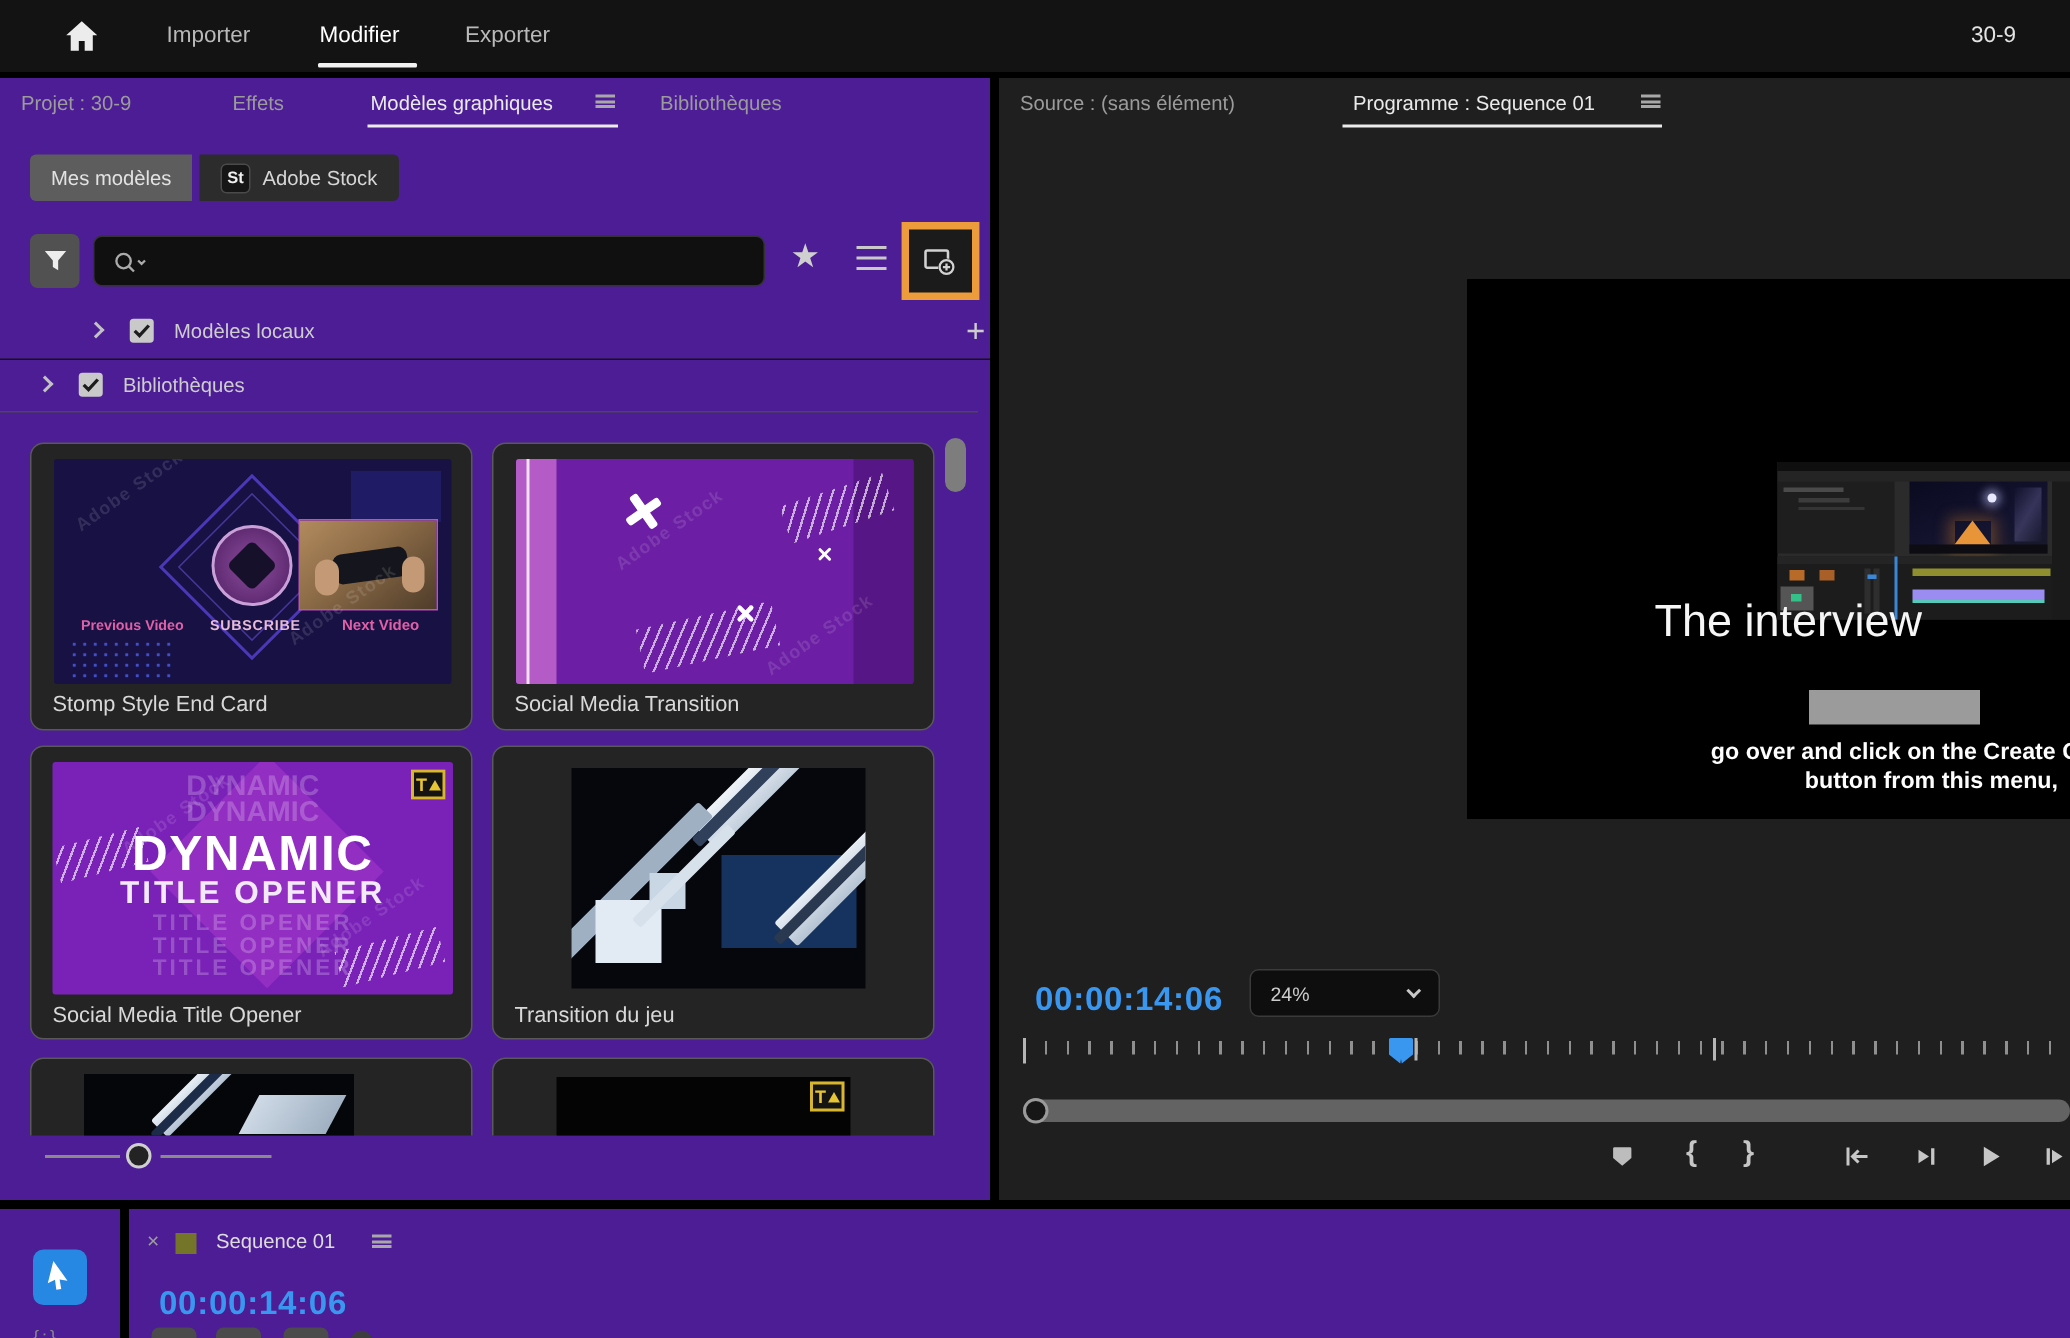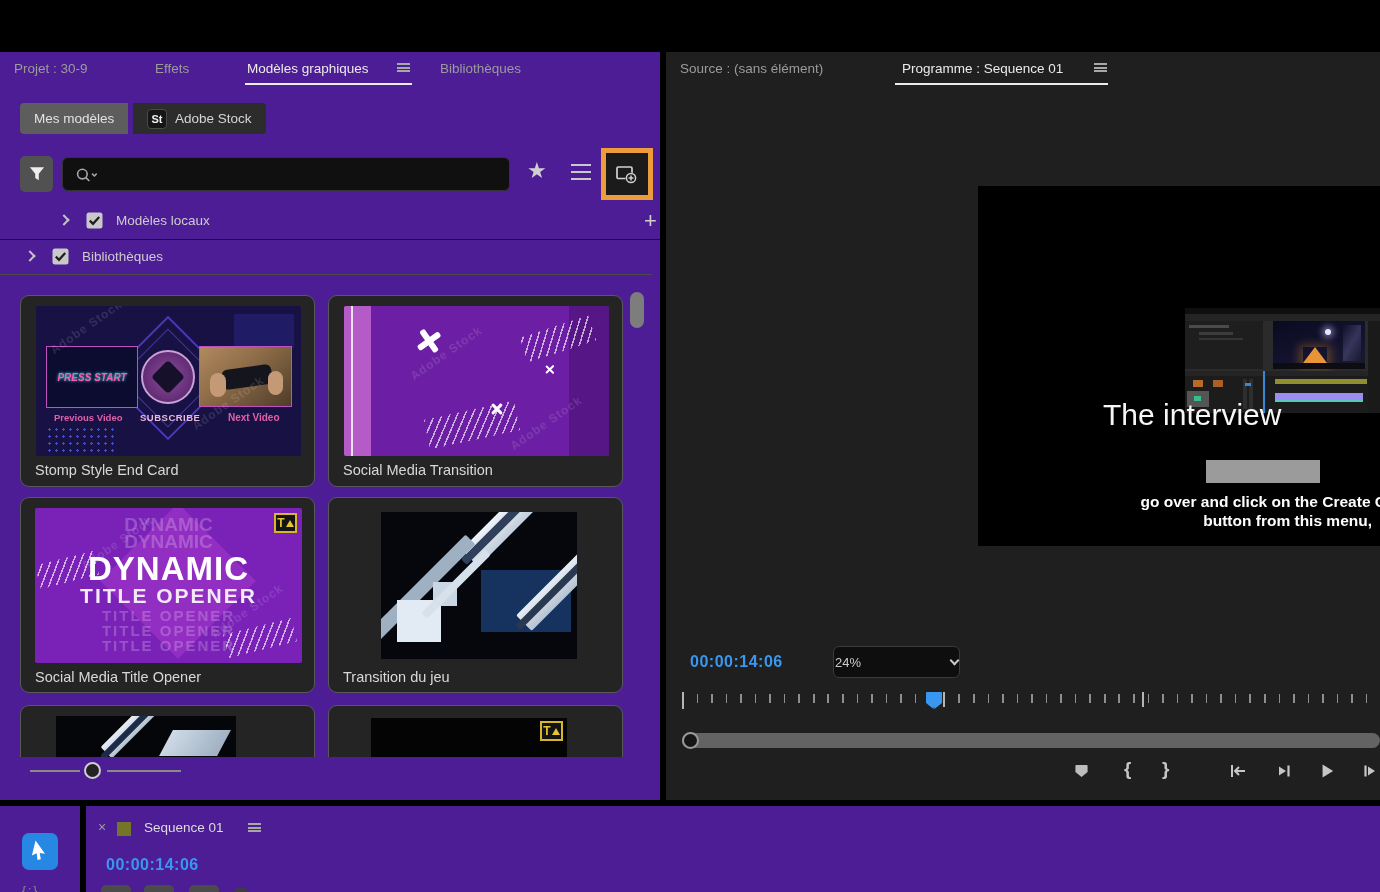--- a/index.html
+++ b/index.html
@@ -48,37 +48,49 @@
   .cross i { transform:translateX(-50%) rotate(45deg); }
   .cross b { transform:translateX(-50%) rotate(-45deg); }
   .squiggle { position:absolute; background:repeating-linear-gradient(-55deg, rgba(255,255,255,.85) 0 1.5px, transparent 1.5px 7px); opacity:.75; }
   .ta-badge { position:absolute; width:23px; height:20px; background:#141414; border:2px solid #d8b62c;
     color:#e6c433; font-size:12px; font-weight:700; display:flex; align-items:center; justify-content:center; gap:1px; }
   .ta-badge::after { content:""; width:0; height:0; border-left:4px solid transparent; border-right:4px solid transparent; border-bottom:7px solid #e6c433; }
   .diamond { position:absolute; border:2px solid #5a3fd0; transform:rotate(45deg); }
   .bar3d { position:absolute; transform:rotate(-45deg); border-radius:2px; }
 
   
-  .timecode { font-size:16px; font-weight:700; color:#3a97f0; letter-spacing:.5px; }
-  .dropdown { background:#0e0e0e; border:1px solid #3a3a3a; border-radius:6px; display:flex; align-items:center; justify-content:space-between; padding:0 1px; }
+  .timecode { font-size:22px; font-weight:700; color:#3a97f0; letter-spacing:.5px; }
+  .dropdown { background:#0e0e0e; border:1px solid #3a3a3a; border-radius:6px; display:flex; align-items:center; justify-content:space-between; padding:0 13px; }
   .dropdown span { font-size:13px; color:#cccccc; }
   .ruler-ticks { background:repeating-linear-gradient(to right, #8f8f8f 0 1.6px, transparent 1.6px 14.55px); }
   .tick-tall { position:absolute; width:2px; background:#b5b5b5; }
   .transport svg { display:block; }
   .brace { font-size:19px; color:#c6c6c6; font-weight:700; }
 
   
   .tool-btn { background:#2788e3; border-radius:7px; display:flex; align-items:center; justify-content:center; }
   .mini-btn { position:absolute; background:#4b4b4b; border-radius:5px 5px 0 0; width:30px; height:8px; }
 </style>
 </head>
 <body>
 
 <div id="stage">
 
+  <div class="abs" id="topbar">
+    <div class="abs icon-btn" style="left:40px;top:11px;width:28px;height:26px;">
+      <svg width="23" height="22" viewBox="0 0 20 19">
+        <path d="M10 1 L19 9 H16.4 V18 H11.7 V12.4 H8.3 V18 H3.6 V9 H1 Z" fill="#ececec"></path>
+      </svg>
+    </div>
+    <div class="abs nav-item" style="left:111px;">Importer</div>
+    <div class="abs nav-item active" style="left:213px;">Modifier</div>
+    <div class="abs nav-underline" style="left:212px;top:42px;width:66px;"></div>
+    <div class="abs nav-item" style="left:310px;">Exporter</div>
+    <div class="abs" style="right:36px;top:15px;font-size:15px;color:#e3e3e3;">30-9</div>
+  </div>
 
   <div class="abs panel" style="left:0;top:52px;width:660px;height:748px;">
 
     <div class="abs tab-label" style="left:14px;top:9px;">Projet : 30-9</div>
     <div class="abs tab-label" style="left:155px;top:9px;">Effets</div>
     <div class="abs tab-label active" style="left:247px;top:9px;">Modèles graphiques</div>
     <div class="abs hamb" style="left:397px;top:11px;"></div>
     <div class="abs tab-underline" style="left:245px;top:31px;width:167px;"></div>
     <div class="abs tab-label" style="left:440px;top:9px;">Bibliothèques</div>
 
@@ -135,24 +147,20 @@
     </div>
     <div class="abs" style="left:0;top:222px;width:652px;height:1px;background:#4a4a4a;"></div>
 
     <div class="abs" style="left:0;top:232px;width:660px;height:473px;overflow:hidden;">
 
       <div class="card" style="left:20px;top:11px;height:192px;">
         <div class="thumb" style="left:15px;top:10px;width:265px;height:150px;background:#171144;border-radius:2px;">
           <div class="diamond" style="left:88px;top:28px;width:88px;height:88px;border-color:#4b38b8;"></div>
           <div class="diamond" style="left:97px;top:37px;width:70px;height:70px;border-width:1px;border-color:rgba(100,80,210,.6);"></div>
           <div class="abs" style="left:198px;top:8px;width:60px;height:34px;background:rgba(60,60,200,.25);"></div>
-          <div class="abs" style="left:10px;top:40px;width:92px;height:62px;background:#0c0c30;border:1px solid #c04fc0;
-               display:flex;align-items:center;justify-content:center;">
-            <span style="font-size:10px;font-weight:900;font-style:italic;color:#ff59b0;text-shadow:0 0 3px #24e0e0;">PRESS START</span>
-          </div>
           <div class="abs" style="left:105px;top:44px;width:54px;height:54px;border-radius:50%;background:radial-gradient(circle,#8d4c9e 0%,#5e2a70 75%);border:2px solid #caa0d8;">
             <div class="abs" style="left:13px;top:13px;width:24px;height:24px;background:#17102a;transform:rotate(45deg);border-radius:4px;"></div>
           </div>
           <div class="abs" style="left:163px;top:40px;width:93px;height:61px;background:linear-gradient(140deg,#b28a5e 0%,#8a6a46 45%,#4e3c2a 100%);border:1px solid #c04fc0;">
             <div class="abs" style="left:22px;top:20px;width:50px;height:20px;background:#15151d;border-radius:6px;transform:rotate(-8deg);"></div>
             <div class="abs" style="left:10px;top:26px;width:16px;height:24px;background:#c49a76;border-radius:8px;"></div>
             <div class="abs" style="left:68px;top:24px;width:15px;height:24px;background:#c49a76;border-radius:8px;"></div>
           </div>
           <span class="abs" style="left:18px;top:106px;font-size:9.5px;font-weight:700;color:#e060a8;">Previous Video</span>
           <span class="abs" style="left:104px;top:106px;font-size:9.5px;font-weight:700;color:#e8bcd8;letter-spacing:.5px;">SUBSCRIBE</span>

